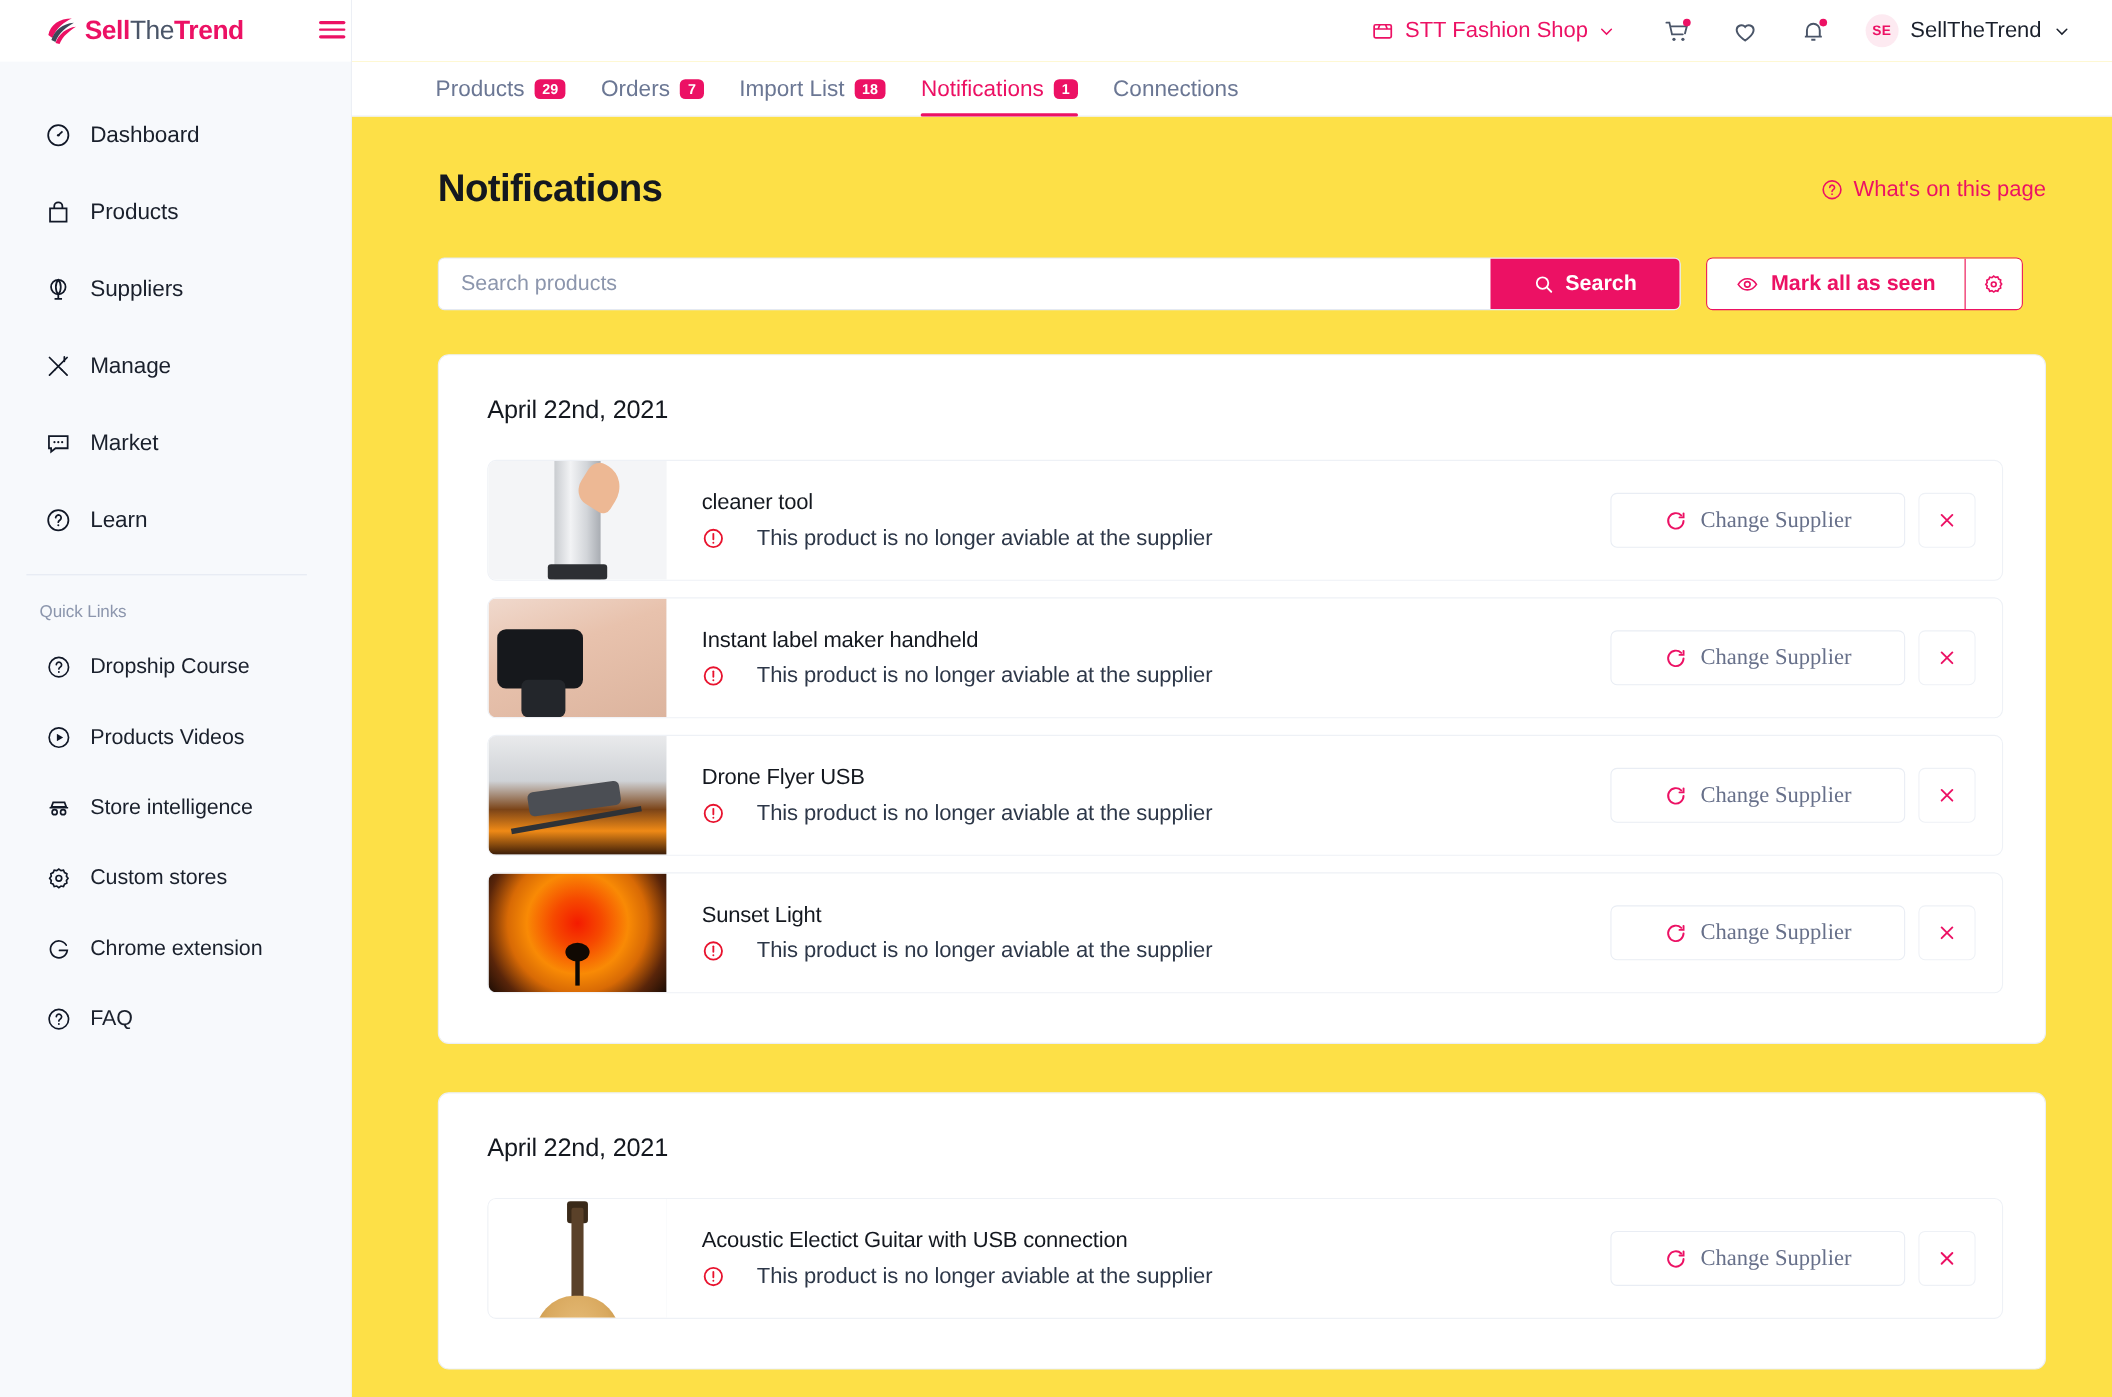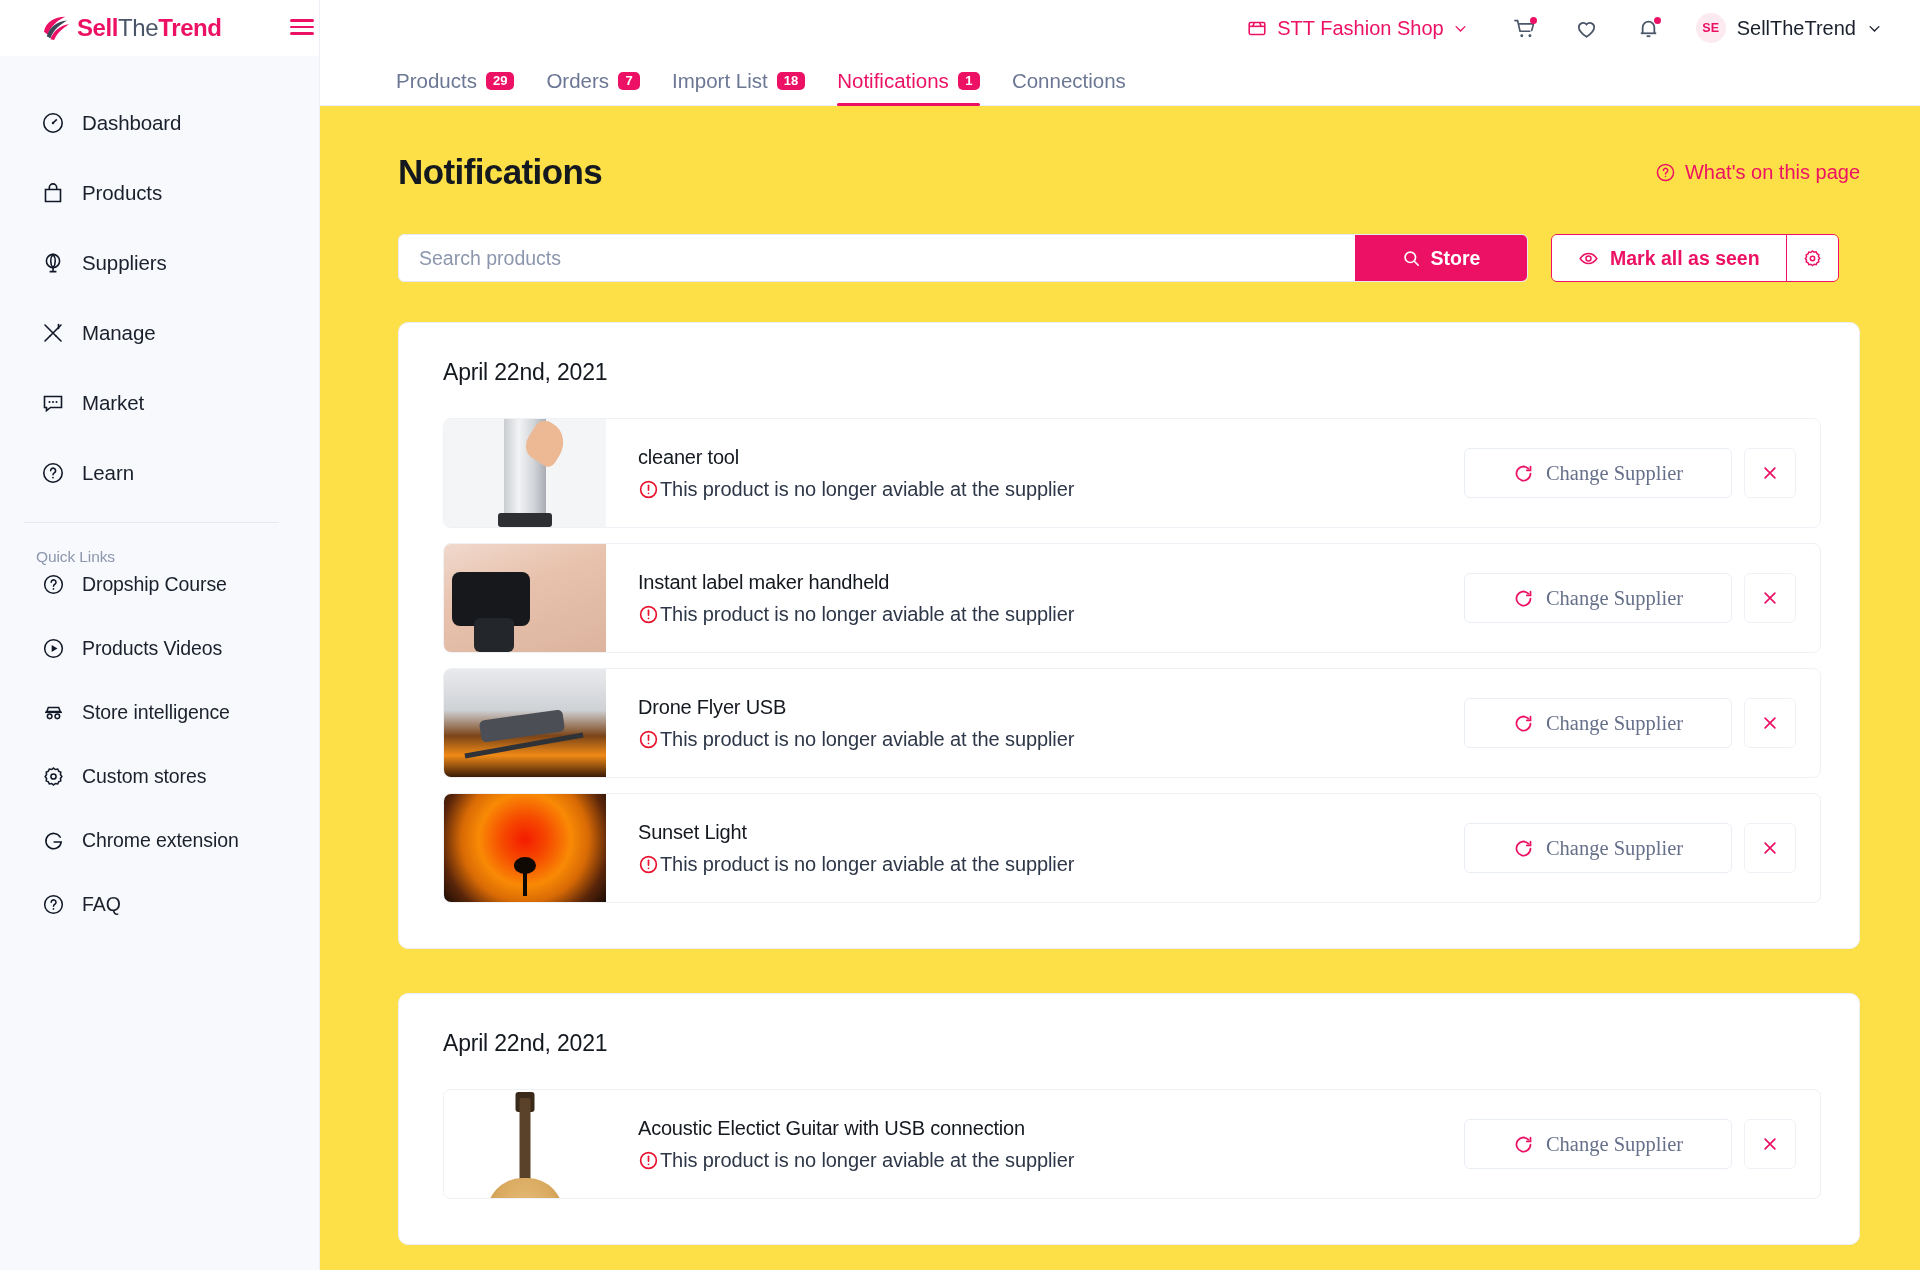--- a/index.html
+++ b/index.html
@@ -107,20 +107,21 @@
     height: 1px;
     background: #e4e9f2;
     margin: 16px 40px 0 24px;
   }
 
   .quick-title {
     font-size: 15.5px;
     color: #8c96ad;
     padding-left: 36px;
     margin-top: 25px;
+    margin-bottom: 22px;
     letter-spacing: -0.1px;
   }
 
   .nav-item.quick { margin-bottom: 28px; height: 36px; }
   .nav-item.quick .label { font-size: 19.5px; }
 
   
   .main {
     flex: 1;
     height: 1270px;
@@ -386,21 +387,21 @@
   .notif-texts { display: flex; flex-direction: column; gap: 10px; }
   .notif-title {
     font-size: 20px;
     color: #14181f;
     letter-spacing: -0.2px;
     line-height: 1.1;
   }
   .notif-sub {
     display: flex;
     align-items: center;
-    gap: 1px;
+    gap: 29px;
     font-size: 20px;
     color: #2d3748;
     letter-spacing: -0.1px;
   }
   .alert-ico { color: #e8132e; display: flex; flex: 0 0 auto; }
 
   .notif-actions {
     display: flex;
     align-items: center;
     gap: 12px;
@@ -762,21 +763,21 @@
       <div class="search-row">
         <div class="search-group">
           <input class="search-input" type="text" placeholder="Search products" style="">
           <button class="search-btn">
             <span>
               <svg width="19" height="19" viewBox="0 0 24 24" fill="none" stroke="currentColor" stroke-width="2.1" stroke-linecap="round">
                 <circle cx="10.5" cy="10.5" r="6.6"></circle>
                   <path d="M15.5 15.5L20.5 20.5"></path>
               </svg>
             </span>
-            <span>Store</span>
+            <span>Search</span>
           </button>
         </div>
 
         <div class="mark-group">
           <button class="mark-btn">
             <span>
               <svg width="21" height="21" viewBox="0 0 24 24" fill="none" stroke="currentColor" stroke-width="1.7">
                 <path d="M2.5 12S6.3 6.2 12 6.2 21.5 12 21.5 12 17.7 17.8 12 17.8 2.5 12 2.5 12z"></path>
                 <circle cx="12" cy="12" r="2.9"></circle>
               </svg>

